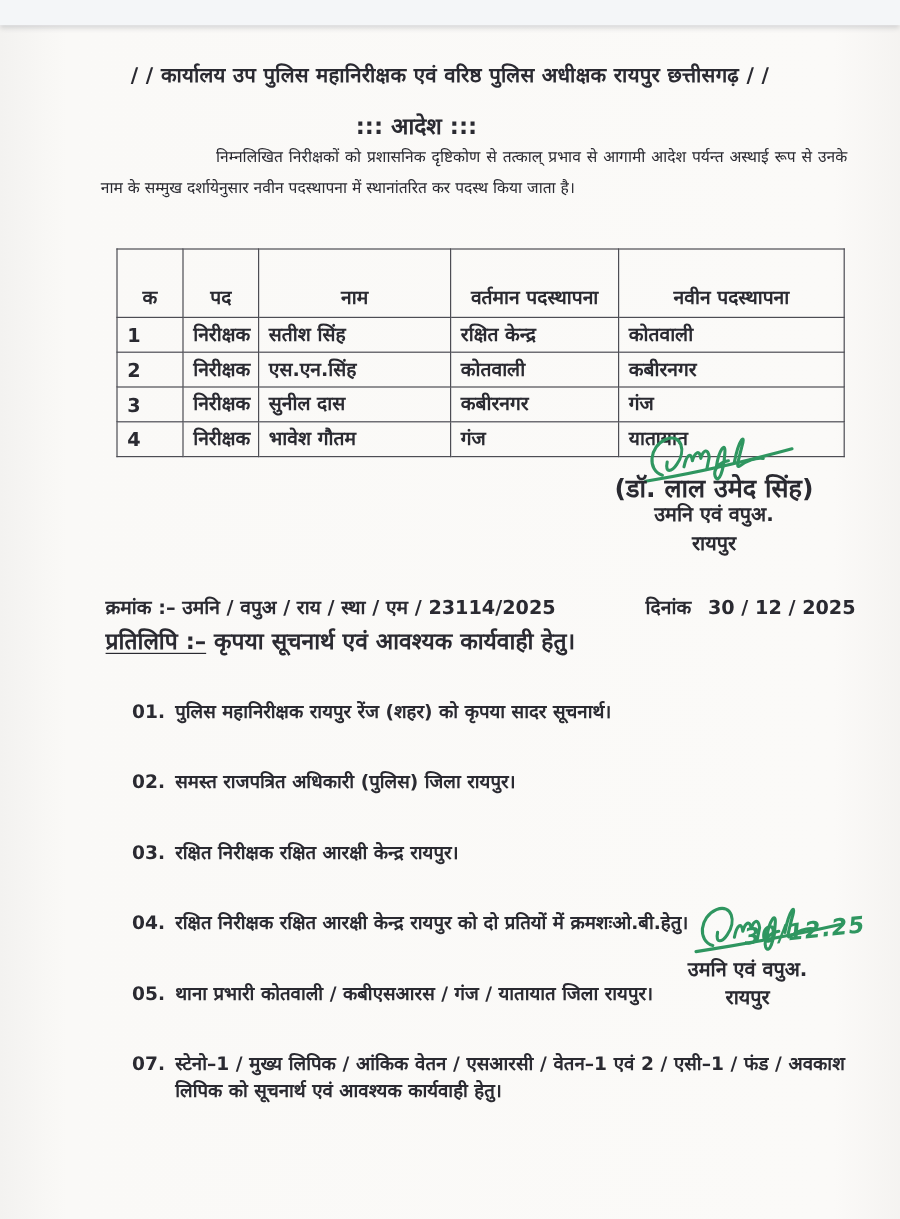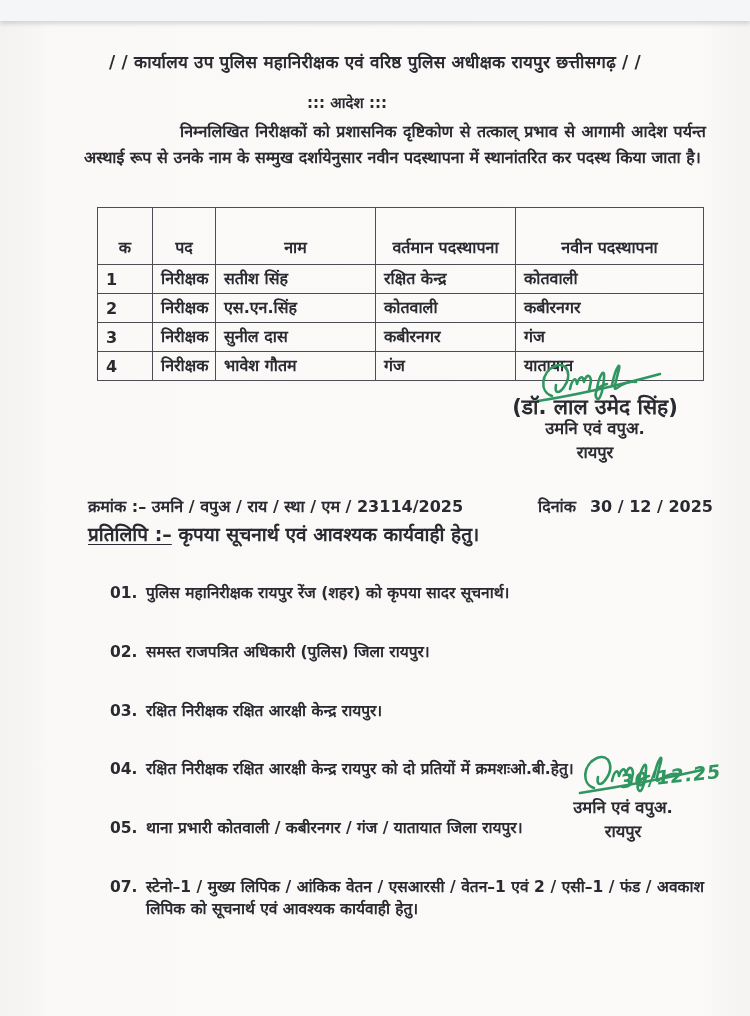--- a/index.html
+++ b/index.html
@@ -16,25 +16,25 @@
     box-shadow:0 3px 4px rgba(90,95,105,.22);
   }
   .abs{position:absolute;}
   .center{text-align:center;}
   .hdr{
     left:0;top:50px;width:750px;
     font-size:17px;font-weight:700;letter-spacing:.2px;
   }
   .order{
     left:0;top:92px;width:694px;
-    font-size:15px;font-weight:700;
+    font-size:19px;font-weight:700;
   }
   .intro{
     left:84px;top:119px;width:622px;margin:0;
-    font-size:16px;font-weight:700;line-height:26px;
+    font-size:13px;font-weight:400;line-height:26px;
     text-align:justify;text-indent:96px;
   }
   table.transfer{
     position:absolute;left:97px;top:207px;width:606px;
     border-collapse:collapse;table-layout:fixed;
   }
   table.transfer th,table.transfer td{
     border:1.6px solid #4d4d54;
     font-size:16px;padding:2px 8px 4px 8px;
     overflow:hidden;white-space:nowrap;
@@ -168,21 +168,21 @@
     <div class="copy-item">
       <span class="n">03.</span>
       <span class="t">रक्षित निरीक्षक रक्षित आरक्षी केन्द्र रायपुर।</span>
     </div>
     <div class="copy-item">
       <span class="n">04.</span>
       <span class="t">रक्षित निरीक्षक रक्षित आरक्षी केन्द्र रायपुर को दो प्रतियों में क्रमशःओ.बी.हेतु।</span>
     </div>
     <div class="copy-item">
       <span class="n">05.</span>
-      <span class="t">थाना प्रभारी कोतवाली / कबीरनगर / गंज / यातायात जिला रायपुर।</span>
+      <span class="t">थाना प्रभारी कोतवाली / कबीएसआरस / गंज / यातायात जिला रायपुर।</span>
     </div>
     <div class="copy-item">
       <span class="n">07.</span>
       <span class="t">स्टेनो–1 / मुख्य लिपिक / आंकिक वेतन / एसआरसी / वेतन–1 एवं 2 / एसी–1 / फंड / अवकाश लिपिक  को सूचनार्थ एवं आवश्यक कार्यवाही हेतु।</span>
     </div>
   </div>
 
   <svg class="abs sig2-svg" width="128" height="52" viewBox="0 0 128 52">
     <g class="sig-scribble" stroke-width="2.6">
       <path d="M16,40 C3,36 5,16 19,10 C32,5 36,20 28,31 C24,37 18,39 20,29"></path>

